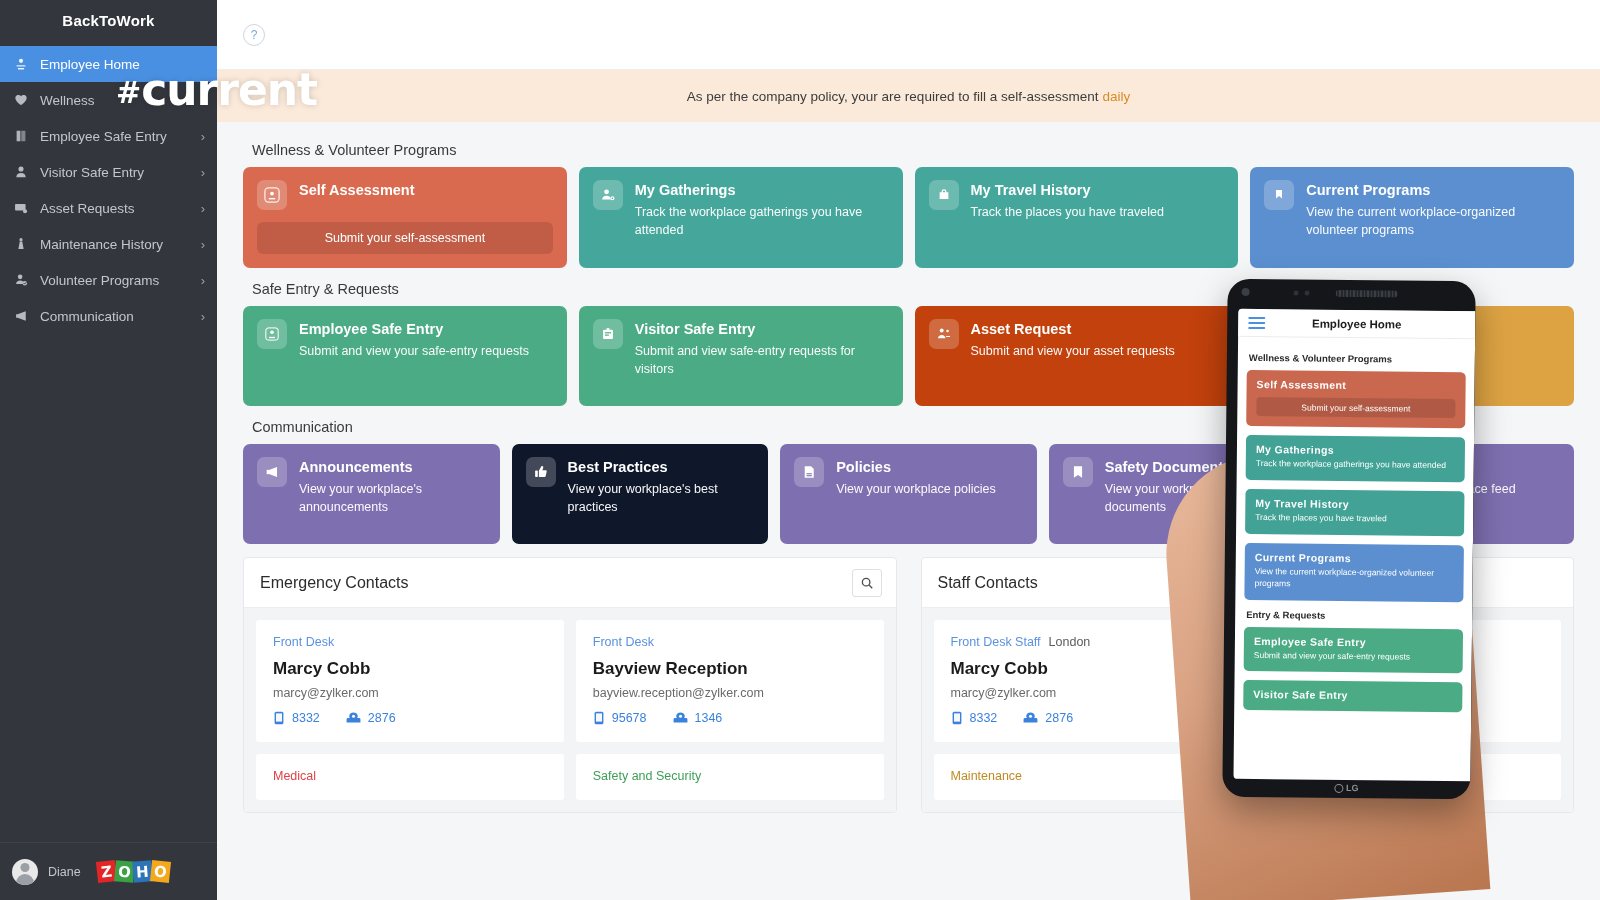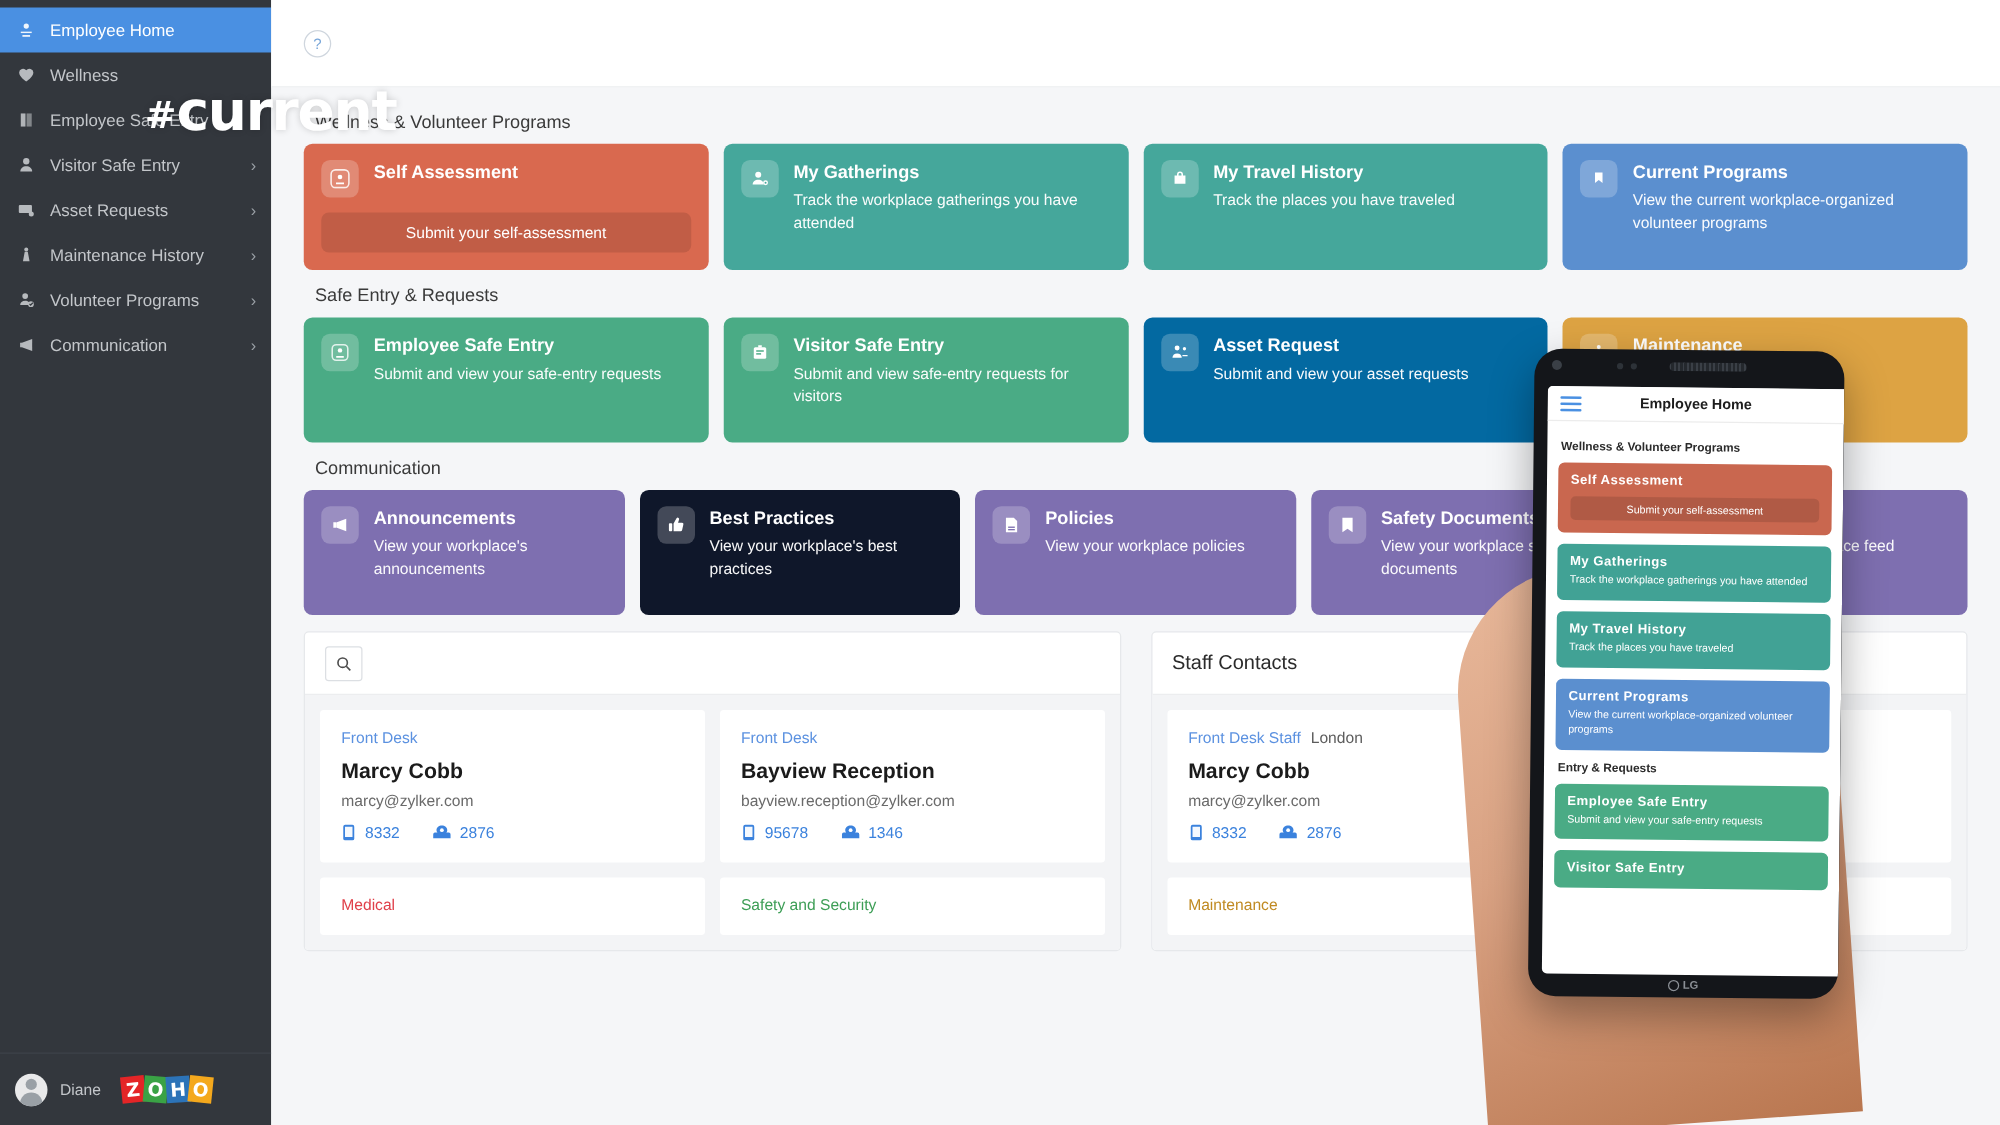--- a/index.html
+++ b/index.html
@@ -226,20 +226,21 @@
     position: absolute; left: 0; bottom: 0; width: 100%; height: 20px;
     display: flex; align-items: center; justify-content: center; gap: 3px;
     color: #8b8f95; font-size: 9px; font-weight: bold;
   }
   .lg-mark { width: 9px; height: 9px; border-radius: 50%; border: 1.4px solid #8b8f95; }
 </style>
 </head>
 <body>
 
 <div id="sidebar">
+  <div id="brand">BackToWork</div>
   <div id="nav">
       <div class="nav-item active">
         <span class="nav-ico">
           <svg width="14" height="14" viewBox="0 0 16 16" fill="currentColor">
             <circle cx="8" cy="4.4" r="2.4"></circle>
             <path d="M3 9.5h10v1.3H3z"></path>
             <path d="M4.5 12.6h7v1.6h-7z"></path>
           </svg>
         </span>
         <span class="nav-label">Employee Home</span>
@@ -325,20 +326,24 @@
       <span class="zoho-tile zt-o2">O</span>
     </div>
   </div>
 </div>
 
 <div id="main">
   <div id="topbar">
     <div id="help-btn">?</div>
   </div>
 
+  <div id="policy-banner">
+    <span>As per the company policy, your are required to fill a self-assessment</span>
+    <span class="hl">daily</span>
+  </div>
 
   <div id="content">
     <div id="sections-host">
         <div>
           <div class="section-title">Wellness &amp; Volunteer Programs</div>
           <div class="card-row">
             <div class="card" style="background:#d9694f;">
               <div class="card-head">
                 <span class="card-ico">
                   <svg width="16" height="16" viewBox="0 0 18 18" fill="#fff">
@@ -424,21 +429,21 @@
                     <rect x="5.6" y="7" width="6.8" height="1.3" fill="#4aab85"></rect>
                     <rect x="5.6" y="9.6" width="4.4" height="1.3" fill="#4aab85"></rect>
                   </svg>
                 </span>
                 <div class="card-body">
                   <div class="card-title">Visitor Safe Entry</div>
                   <div class="card-desc">Submit and view safe-entry requests for visitors</div>
                 </div>
               </div>
             </div>
-            <div class="card" style="background:#0369a1;">
+            <div class="card" style="background:#c2410c;">
               <div class="card-head">
                 <span class="card-ico">
                   <svg width="16" height="16" viewBox="0 0 18 18" fill="#fff">
                     <circle cx="6.4" cy="5" r="2.2"></circle>
                     <path d="M2.2 13.8c0-2.4 1.9-3.8 4.2-3.8s4.2 1.4 4.2 3.8z"></path>
                     <circle cx="13" cy="5.6" r="1.5"></circle>
                     <path d="M11.2 11.2h4.6v1.2h-4.6z"></path>
                   </svg>
                 </span>
                 <div class="card-body">
@@ -536,20 +541,21 @@
                   <div class="card-desc">View your workplace feed</div>
                 </div>
               </div>
             </div>
           </div>
         </div>
       </div>
     <div id="panels">
         <div class="panel">
           <div class="panel-head">
+            <div class="panel-title">Emergency Contacts</div>
             <div class="panel-search">
               <svg width="14" height="14" viewBox="0 0 16 16" fill="none" stroke="#4c4c4c" stroke-width="1.5">
                 <circle cx="7" cy="7" r="4.3"></circle>
                 <path d="M10.3 10.3L14 14"></path>
               </svg>
             </div>
           </div>
           <div class="panel-body">
             <div class="contact-card">
               <div class="contact-tagline">

